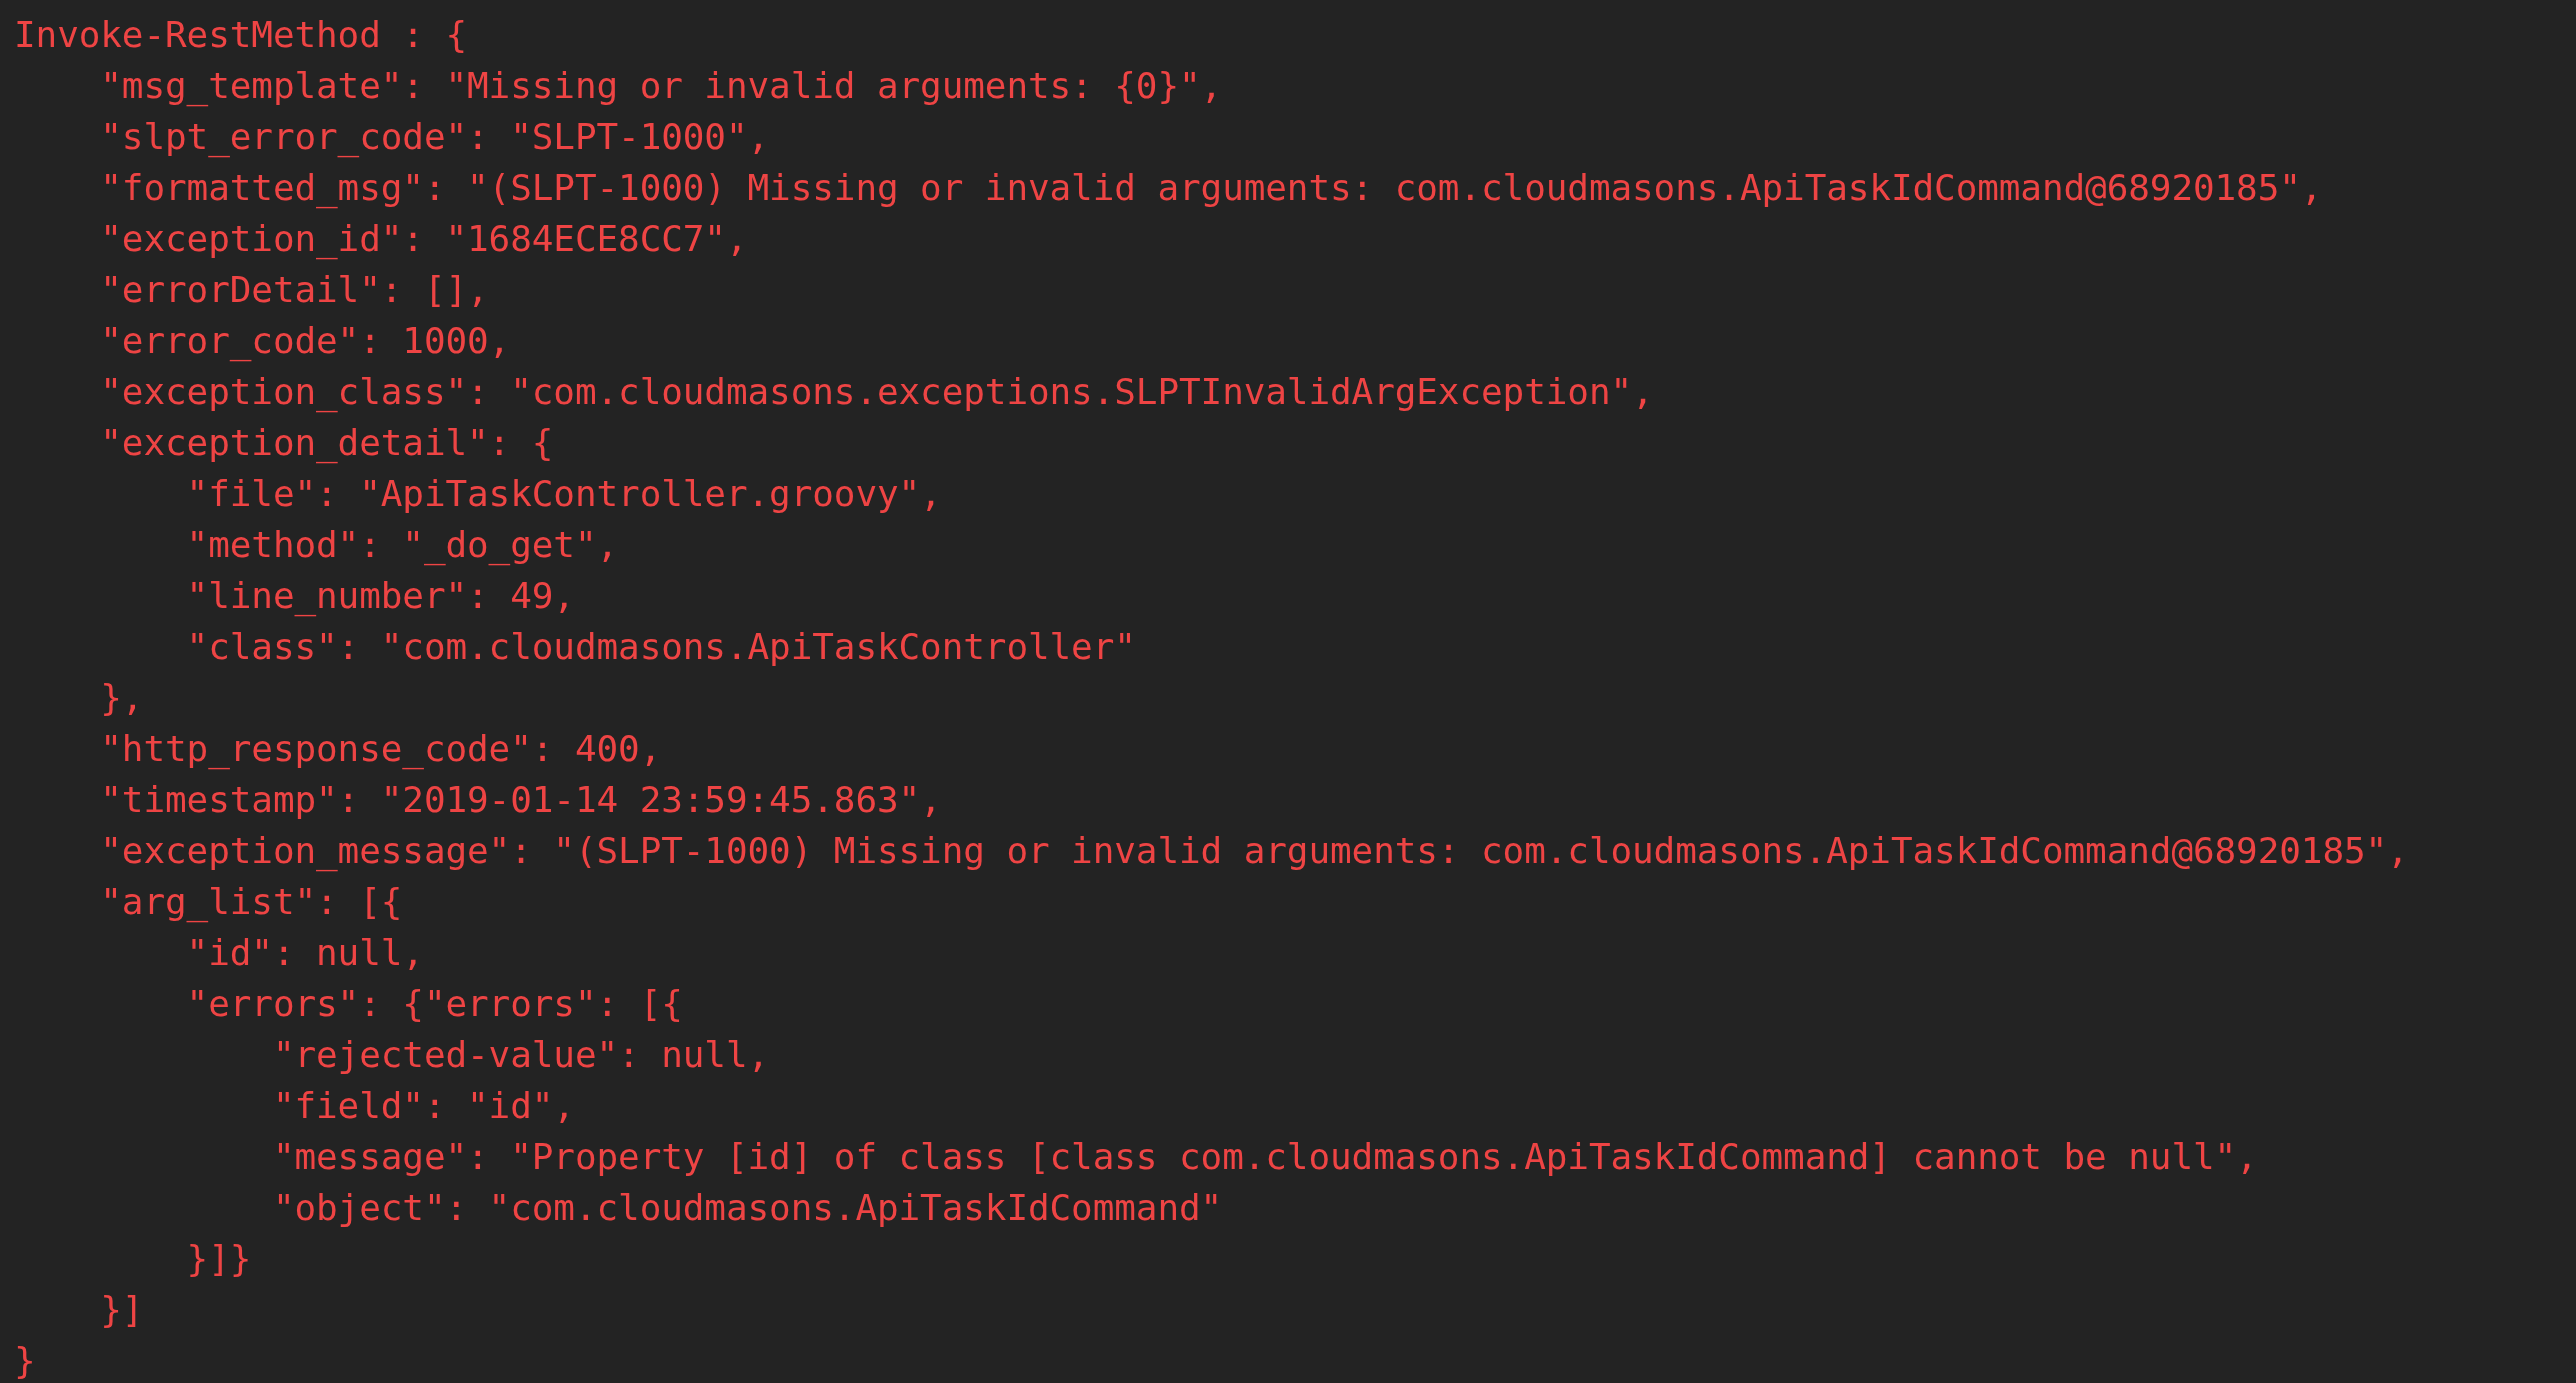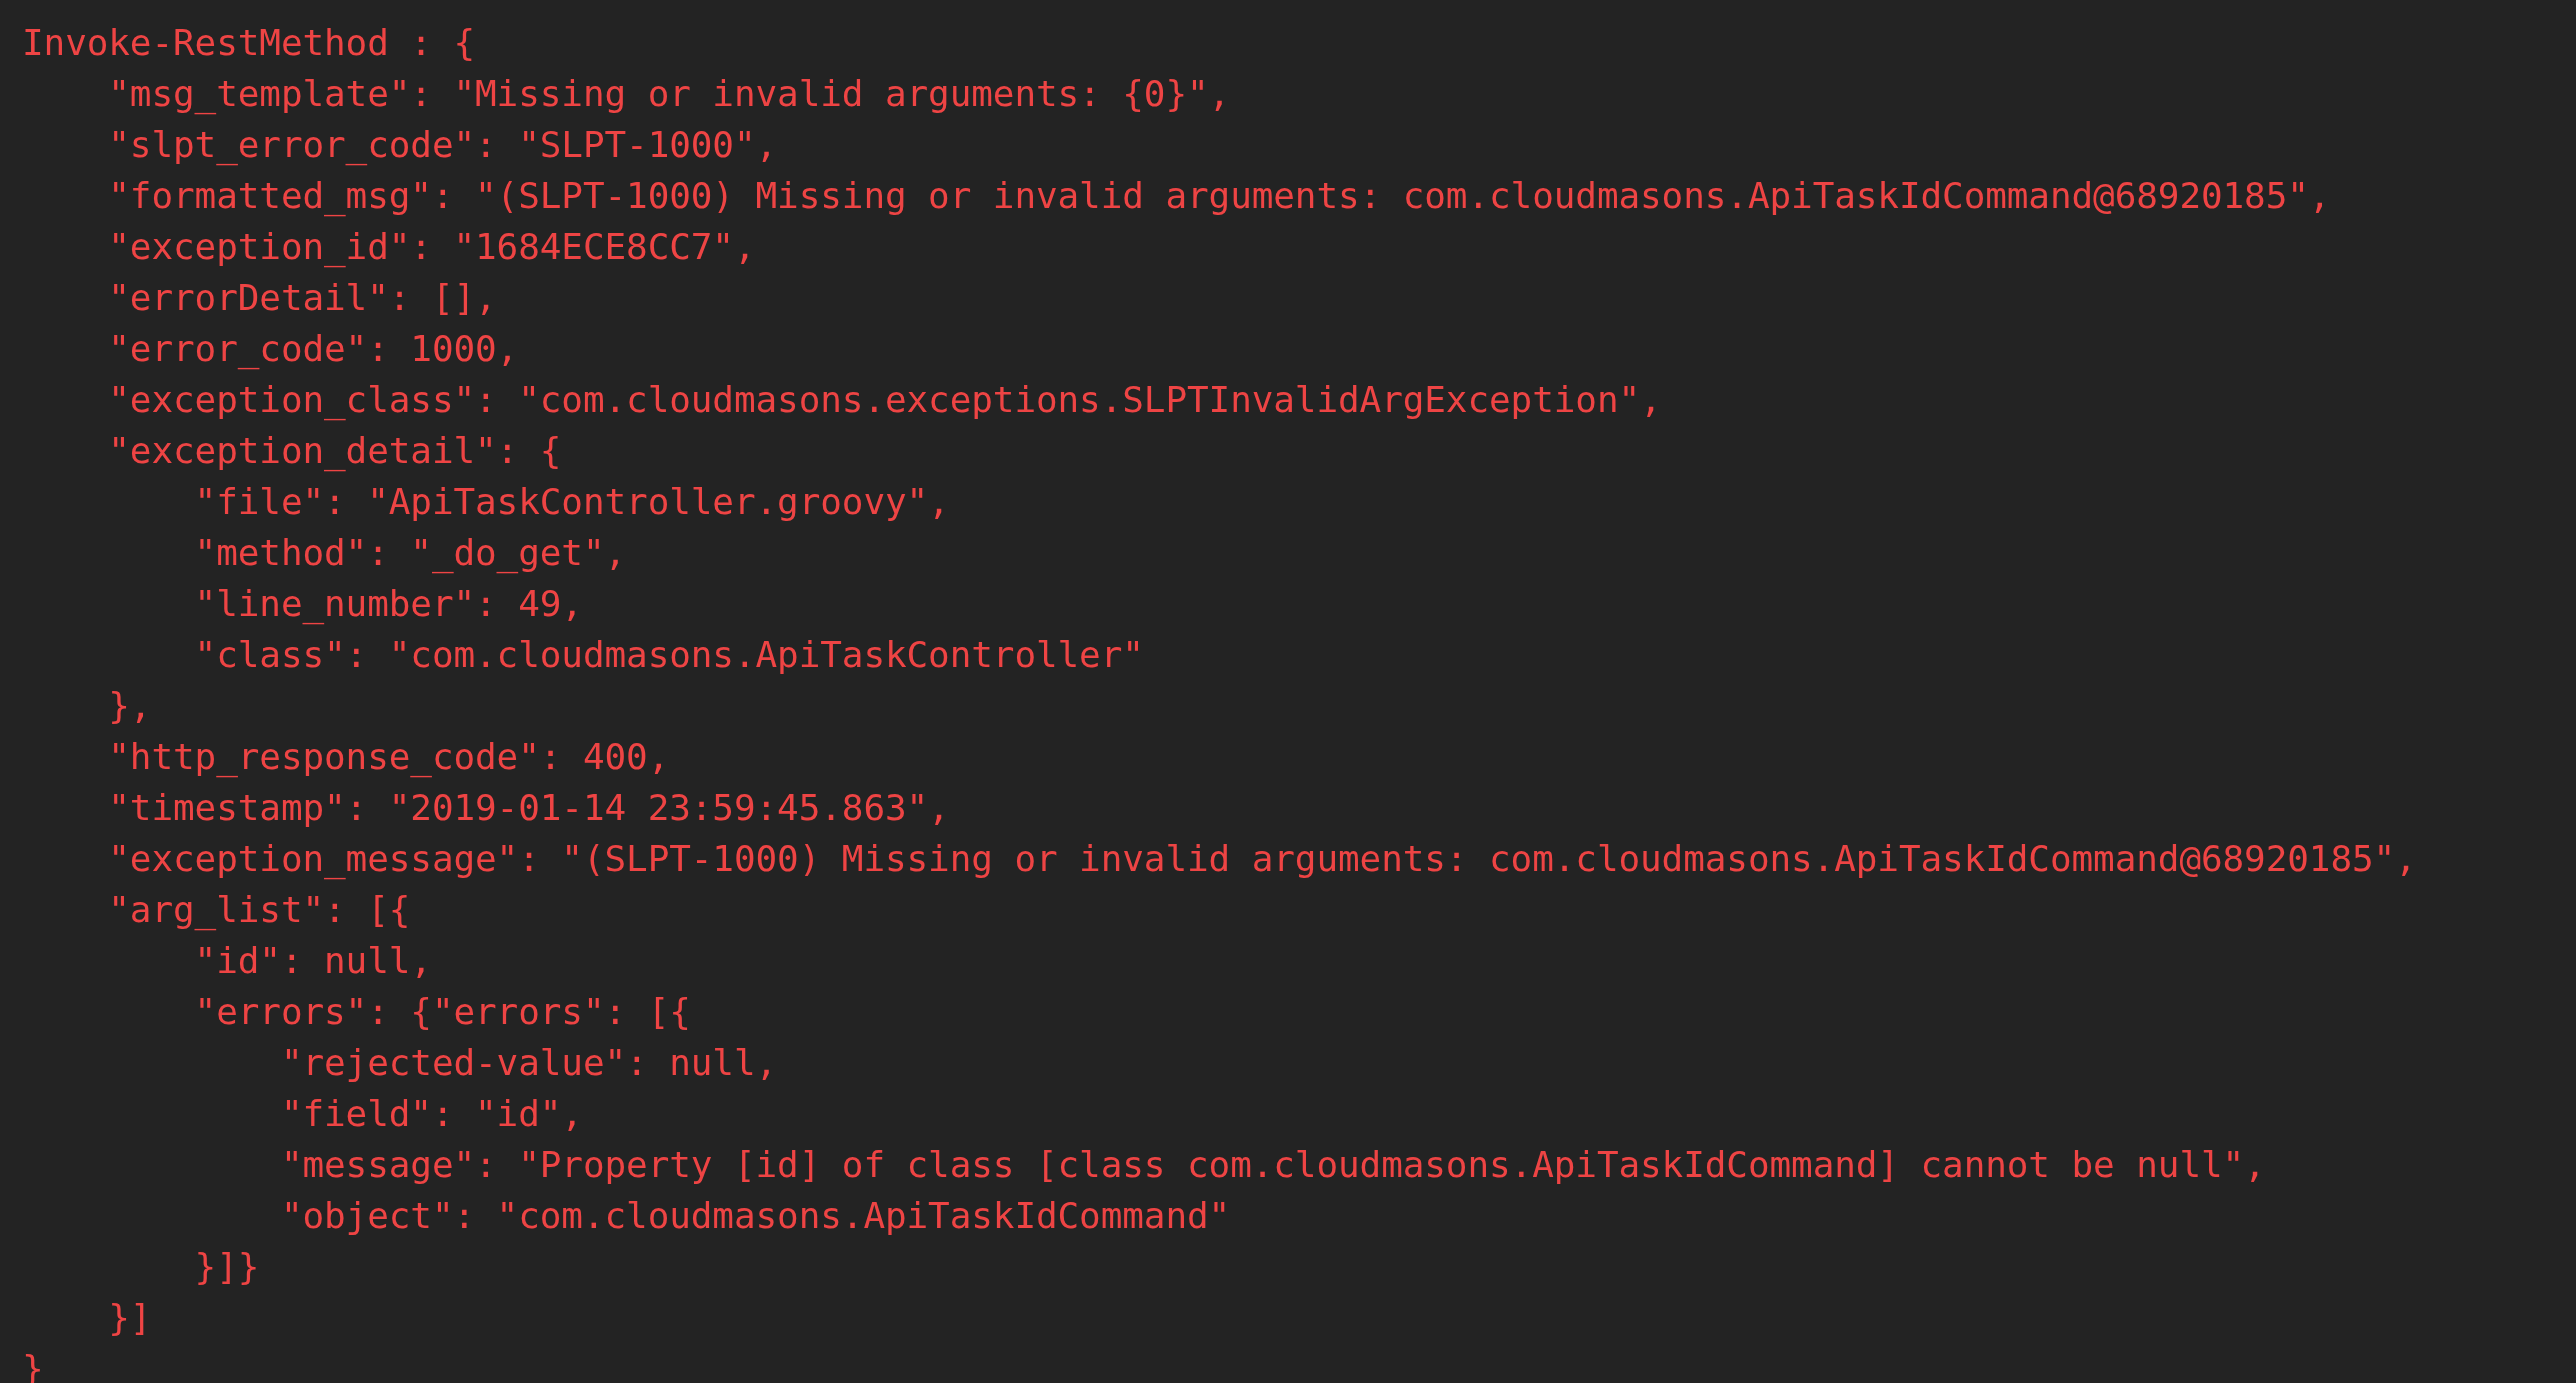--- a/index.html
+++ b/index.html
@@ -13,21 +13,21 @@
     height: 1384px;
     overflow: hidden;
     font-family: "DejaVu Sans Mono", "Liberation Mono", monospace;
   }
   #console {
     width: 2576px;
     height: 1364px;
     background: #232323;
     color: #ee4444;
     box-sizing: border-box;
-    padding: 8px;
+    padding: 0;
     position: relative;
   }
   .error-block {
     margin: 0;
     padding: 9px 0 0 0;
     font-family: "DejaVu Sans Mono", "Liberation Mono", monospace;
     font-size: 36px;
     line-height: 51px;
     color: #ee4444;
     white-space: pre;

